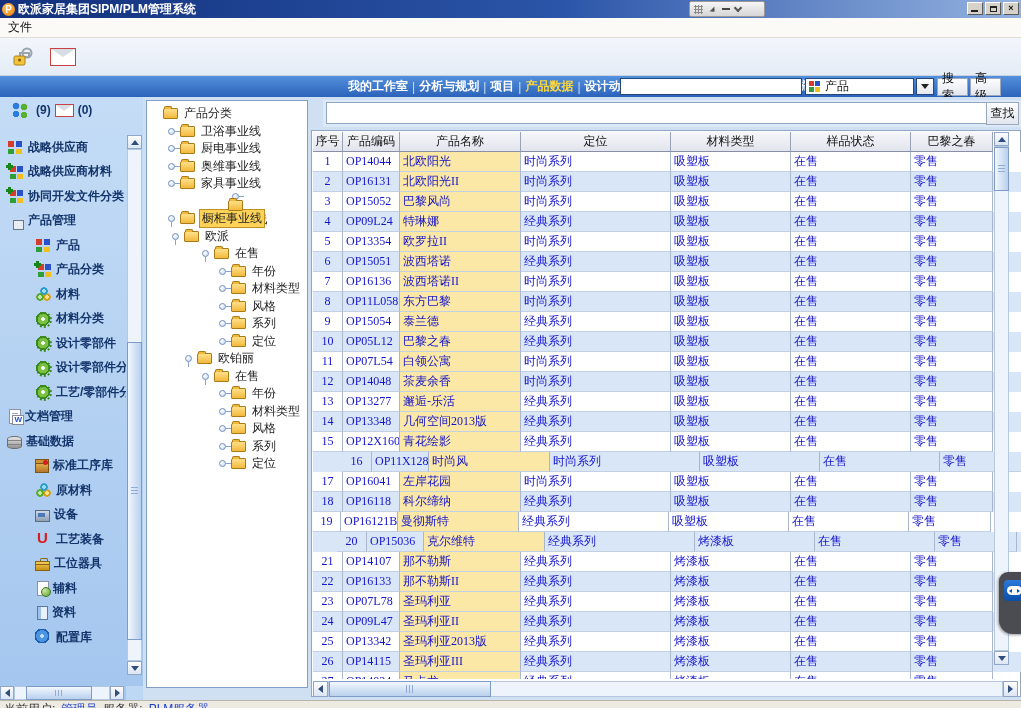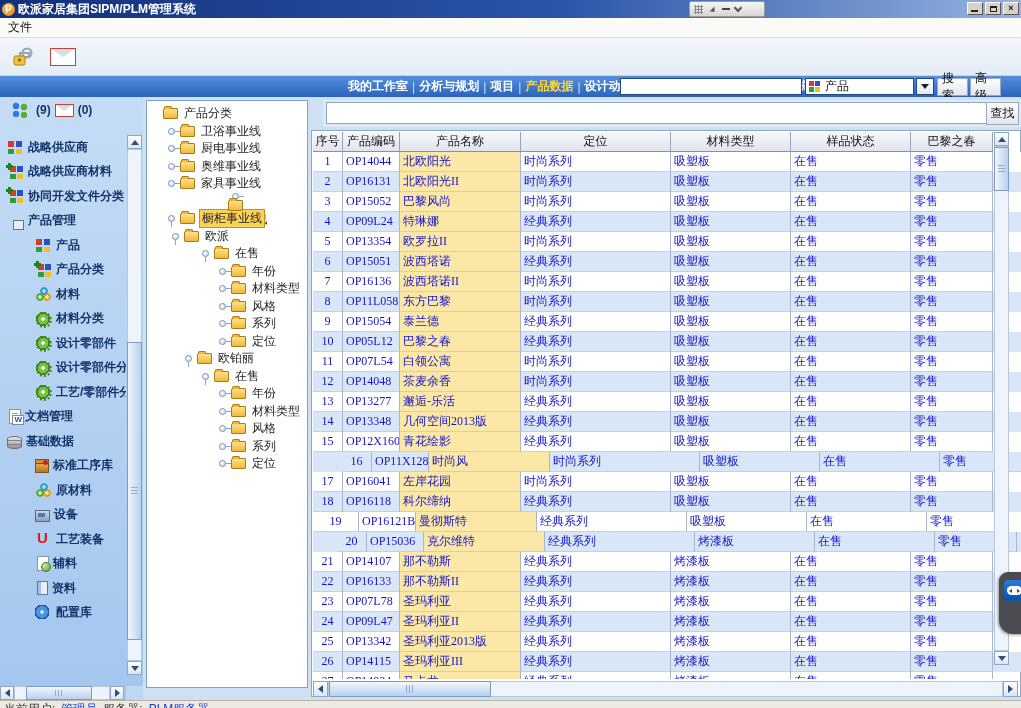--- a/index.html
+++ b/index.html
@@ -340,20 +340,24 @@
           </div>
           <div class="side-item lvl1">
             <span class="ic ic-machine"></span>
             <span>设备</span>
           </div>
           <div class="side-item lvl1">
             <span class="ic ic-magnet"></span>
             <span>工艺装备</span>
           </div>
           <div class="side-item lvl1">
+            <span class="ic ic-toolbox"></span>
+            <span>工位器具</span>
+          </div>
+          <div class="side-item lvl1">
             <span class="ic ic-docball"></span>
             <span>辅料</span>
           </div>
           <div class="side-item lvl1">
             <span class="ic ic-book"></span>
             <span>资料</span>
           </div>
           <div class="side-item lvl1">
             <span class="ic ic-sphere"></span>
             <span>配置库</span>
@@ -664,21 +668,21 @@
             <div class="t-row even">
               <span class="td c-num" style="width: 30px;">18</span>
               <span class="td" style="width: 57px;">OP16118</span>
               <span class="td c-name" style="width: 121px;">科尔缔纳</span>
               <span class="td" style="width: 150px;">经典系列</span>
               <span class="td" style="width: 120px;">吸塑板</span>
               <span class="td" style="width: 120px;">在售</span>
               <span class="td" style="width: 82px;">零售</span>
             </div>
             <div class="t-row odd">
-              <span class="td c-num" style="width: 46px; font-family: Liberation Serif, serif;">19</span>
+              <span class="td c-num" style="width: 28px; font-family: Liberation Serif, serif;">19</span>
               <span class="td" style="width: 57px;">OP16121B</span>
               <span class="td c-name" style="width: 121px;">曼彻斯特</span>
               <span class="td" style="width: 150px;">经典系列</span>
               <span class="td" style="width: 120px;">吸塑板</span>
               <span class="td" style="width: 120px;">在售</span>
               <span class="td" style="width: 82px;">零售</span>
             </div>
             <div class="t-row even">
               <span class="td c-num" style="width: 30px; margin-left: 24px;">20</span>
               <span class="td" style="width: 57px;">OP15036</span>

